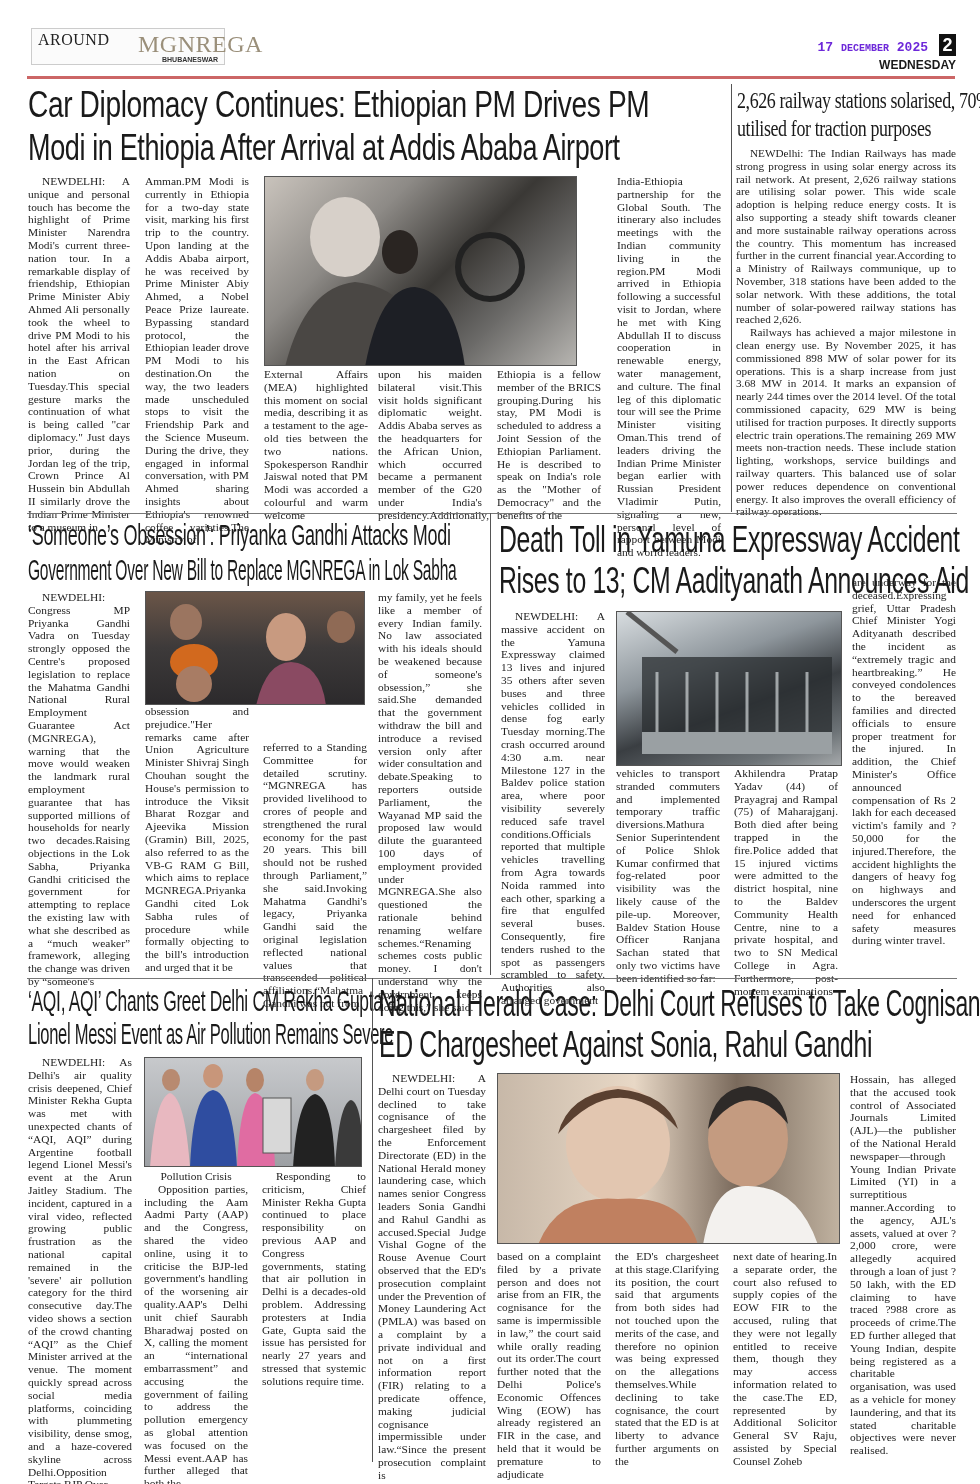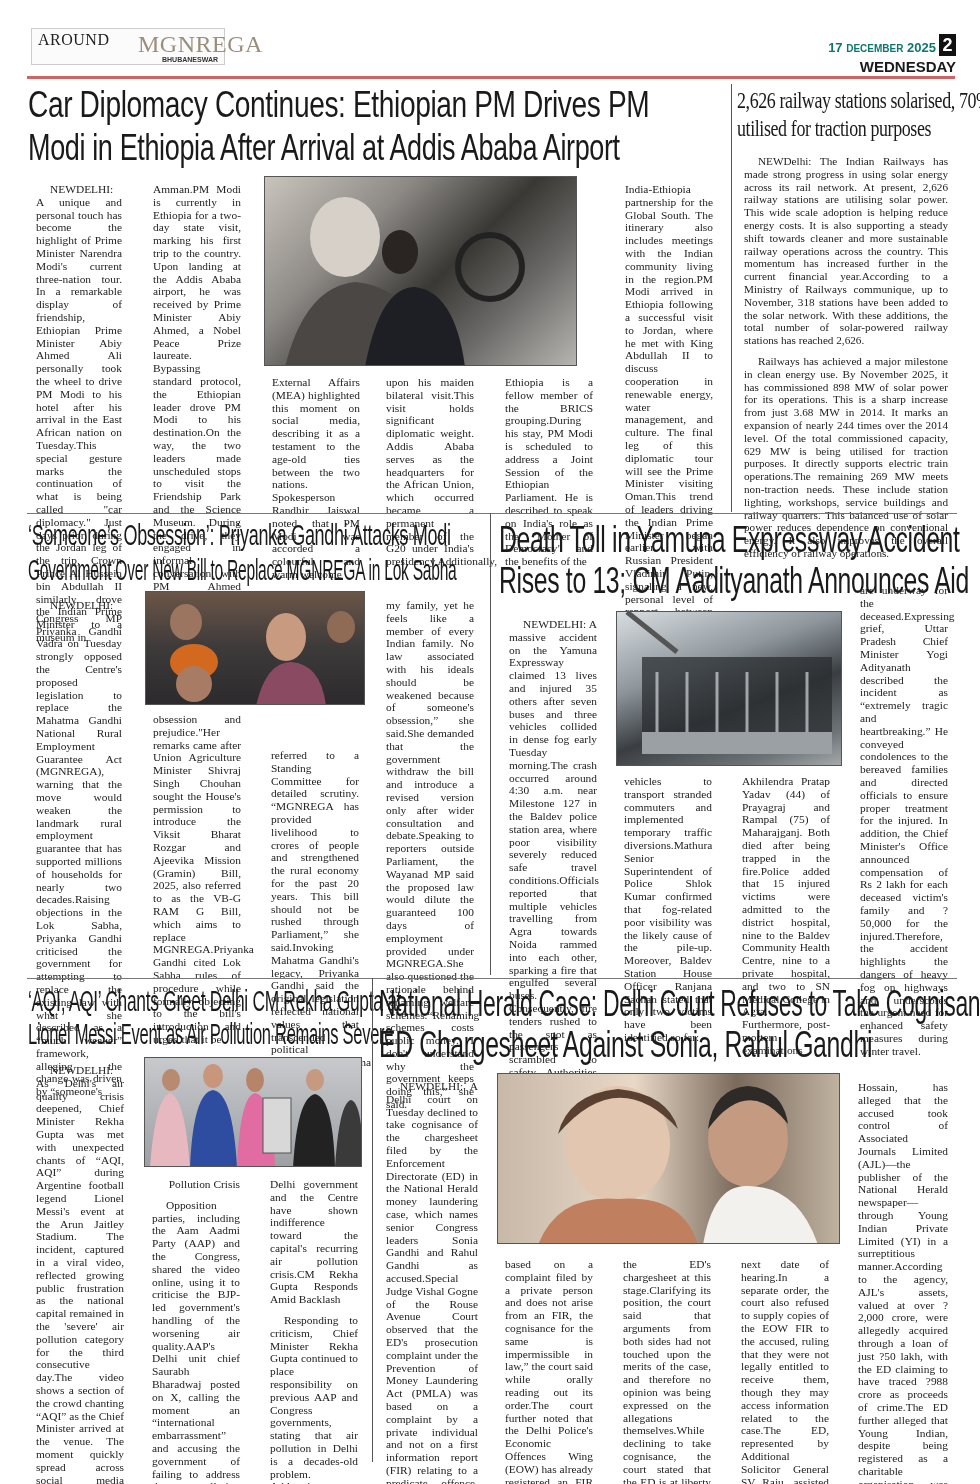--- a/index.html
+++ b/index.html
@@ -4,28 +4,28 @@
 <style>
 *{box-sizing:border-box;margin:0;padding:0}
 html,body{width:980px;height:1484px;background:#fff;overflow:hidden}
 body{font-family:"Liberation Serif",serif;color:#1a1a1a;position:relative}
 .abs{position:absolute}
 .masthead{left:0;top:0;width:980px;height:80px}
 .logo{left:31px;top:28px;width:194px;height:37px;border:1px solid #ccc;background:#fbfbfb}
 .logo .w1{position:absolute;left:6px;top:2px;font-size:16px;letter-spacing:0.5px;color:#222;font-family:"Liberation Serif",serif}
 .logo .w2{position:absolute;left:106px;top:2px;font-size:24px;color:#9a8f7a;letter-spacing:0.5px;font-family:"Liberation Serif",serif}
 .logo .sub{position:absolute;right:6px;bottom:1px;font-size:7px;font-weight:bold;font-family:"Liberation Sans",sans-serif;color:#333}
-.date{right:44px;top:40px;font-family:Liberation Sans, sans-serif;font-weight:bold;font-size:13px;color:#0f766e}
+.date{right:52px;top:40px;font-family:Liberation Mono, monospace;font-weight:bold;font-size:13px;color:#6d28d9}
 .date .small{font-size:10px}
 .pageno{right:24px;top:34px;width:17px;height:22px;background:#111;color:#fff;font-family:"Liberation Sans",sans-serif;font-weight:bold;font-size:18px;text-align:center;line-height:22px}
-.day{right:24px;top:58px;font-family:"Liberation Sans",sans-serif;font-weight:bold;font-size:15px}
+.day{right:24px;top:58px;font-family:"Liberation Sans",sans-serif;font-weight:bold;font-size:12px}
 .redrule{left:27px;top:76px;width:928px;height:3px;background:#c66}
 .hl{font-family:"Liberation Sans",sans-serif;transform-origin:0 0;color:#1a1a1a;white-space:nowrap;letter-spacing:-0.5px}
 .col{font-size:11.4px;line-height:12.8px;text-align:justify;color:#222}
-.col p{margin:8px}
+.col p{margin:0}
 .col .ind{text-indent:14px}
 .photo{overflow:hidden;border:1px solid #555}
 .vrule{background:#555;width:1px}
 .hrule{background:#777;height:1px}
 </style>
 </head>
 <body>
 
 <div class="abs masthead">
   <div class="abs logo">
@@ -163,25 +163,24 @@
     <ellipse cx="68" cy="18" rx="10" ry="12" fill="#c8967a"></ellipse>
     <path d="M92 110 Q95 38 110 35 Q128 38 130 110Z" fill="#e06ca2"></path>
     <ellipse cx="110" cy="22" rx="9" ry="12" fill="#b68468"></ellipse>
     <rect x="118" y="40" width="28" height="55" fill="#d8d8d8" stroke="#555"></rect>
     <path d="M148 110 Q152 40 170 36 Q188 40 190 110Z" fill="#222"></path>
     <ellipse cx="170" cy="22" rx="9" ry="11" fill="#c59a80"></ellipse>
     <path d="M190 110 Q194 45 206 42 Q218 45 218 110Z" fill="#3a3a3a"></path>
   </svg>
 </div>
 <div class="abs col" style="left:144px;top:1170px;width:104px">
-  <p style="text-align:right">Pollution Crisis</p>
+  <p style="text-align:center">Pollution Crisis</p>
   <p class="ind">Opposition parties, including the Aam Aadmi Party (AAP) and the Congress, shared the video online, using it to criticise the BJP-led government's handling of the worsening air quality.AAP's Delhi unit chief Saurabh Bharadwaj posted on X, calling the moment an “international embarrassment” and accusing the government of failing to address the pollution emergency as global attention was focused on the Messi event.AAP has further alleged that both the</p>
 </div>
 <div class="abs col" style="left:262px;top:1170px;width:104px">
-  <p>Delhi government and the Centre have shown indifference toward the capital's recurring air pollution crisis.CM Rekha Gupta Responds Amid Backlash</p>
   <p class="ind">Responding to criticism, Chief Minister Rekha Gupta continued to place responsibility on previous AAP and Congress governments, stating that air pollution in Delhi is a decades-old problem. Addressing protesters at India Gate, Gupta said the issue has persisted for nearly 27 years and stressed that systemic solutions require time.</p>
 </div>
 
 <div class="abs vrule" style="left:372px;top:978px;height:484px"></div>
 
 <div class="abs hl" style="left:379px;top:983px;font-size:37px;transform:scaleX(0.62)">National Herald Case: Delhi Court Refuses to Take Cognisance of</div>
 <div class="abs hl" style="left:379px;top:1024px;font-size:37px;transform:scaleX(0.67)">ED Chargesheet Against Sonia, Rahul Gandhi</div>
 
 <div class="abs col" style="left:378px;top:1072px;width:108px">
     <p class="ind">NEWDELHI: A Delhi court on Tuesday declined to take cognisance of the chargesheet filed by the Enforcement Directorate (ED) in the National Herald money laundering case, which names senior Congress leaders Sonia Gandhi and Rahul Gandhi as accused.Special Judge Vishal Gogne of the Rouse Avenue Court observed that the ED's prosecution complaint under the Prevention of Money Laundering Act (PMLA) was based on a complaint by a private individual and not on a first information report (FIR) relating to a predicate offence, making judicial cognisance impermissible under law.“Since the present prosecution complaint is</p>

